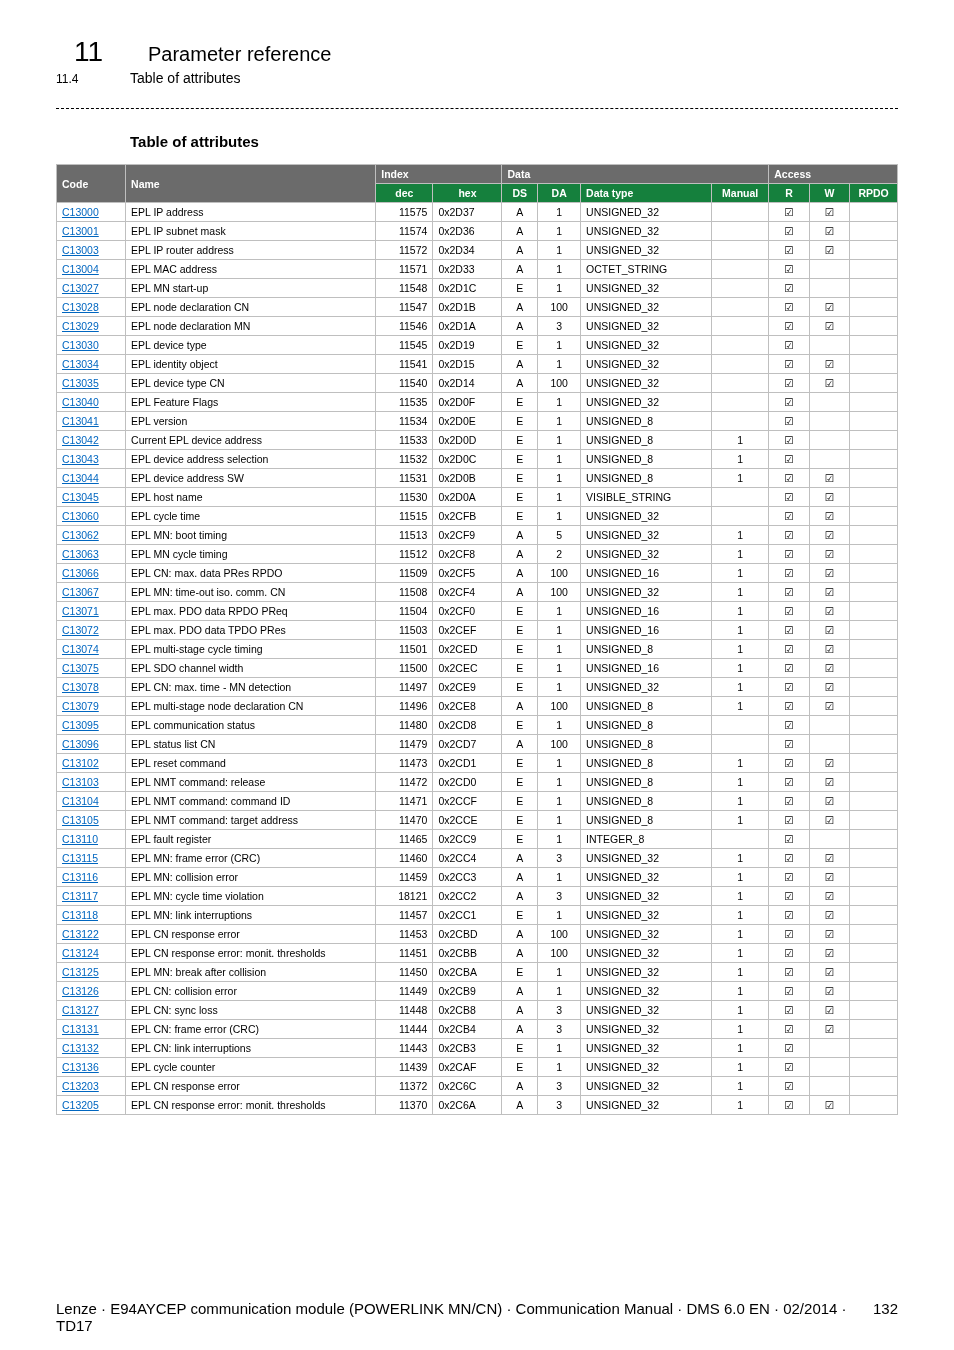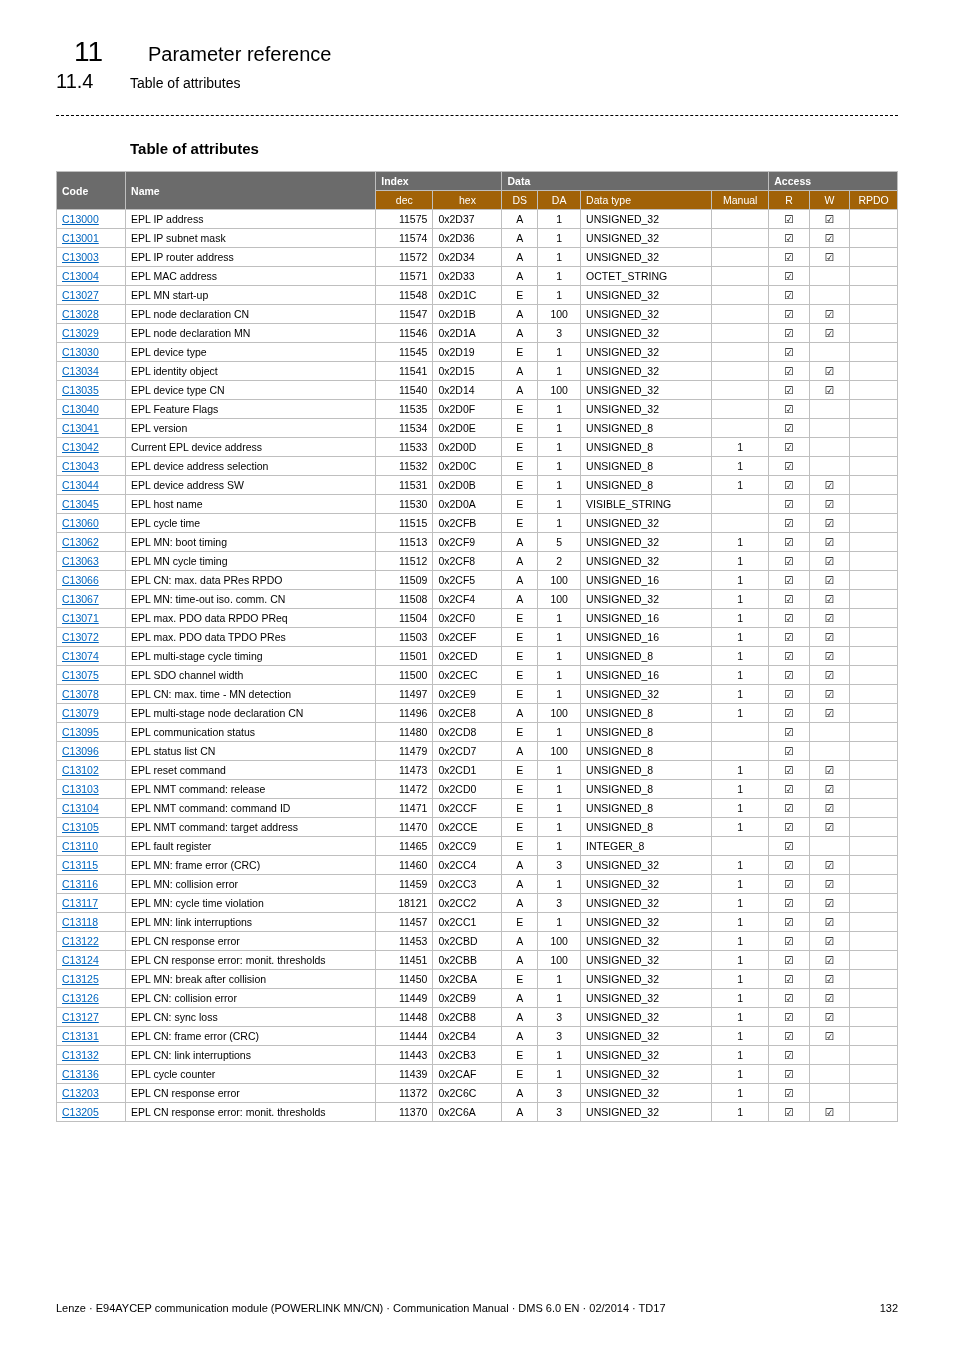--- a/index.html
+++ b/index.html
@@ -20,21 +20,21 @@
     font-size: 28px;
     font-weight: 400;
     width: 74px;
     margin-left: 18px;
   }
   .hdr-title {
     font-size: 20px;
     font-weight: 400;
   }
   .sub-row { display: flex; align-items: baseline; margin-top: 2px; }
-  .sub-num { font-size: 20px; width: 74px; }
+  .sub-num { font-size: 12px; width: 74px; }
   .sub-title { font-size: 14px; }
   .rule-dashed {
     margin: 22px 0 24px 0;
     height: 0;
     border: none;
     border-top: 1.5px dashed #000;
   }
   .section-title {
     font-size: 15px;
     font-weight: 700;
@@ -54,23 +54,23 @@
     overflow: hidden;
   }
   table.attrs thead tr.hrow1 th {
     background: #6b6b6b;
     color: #fff;
     font-weight: 700;
     text-align: left;
     border-color: #bfbfbf;
   }
   table.attrs thead tr.hrow2 th {
-    background: #a16207;
+    background: #15803d;
     color: #fff;
-    font-weight: 400;
+    font-weight: 700;
     text-align: center;
     border-color: #bfbfbf;
   }
   table.attrs thead th.center { text-align: center; }
   table.attrs tbody td { background: #fff; }
 
   col.c-code  { width: 58px; }
   col.c-name  { width: 210px; }
   col.c-dec   { width: 48px; }
   col.c-hex   { width: 58px; }
@@ -81,28 +81,27 @@
   col.c-r     { width: 34px; }
   col.c-w     { width: 34px; }
   col.c-cinh  { width: 40px; }
 
   td.link { color: #0066c0; text-decoration: underline; cursor: pointer; }
   td.num-r { text-align: right; }
   td.center { text-align: center; }
 
   .footer {
     position: absolute;
-    bottom: 36px;
+    bottom: 16px;
     left: 56px;
     right: 56px;
-    font-size: 11px;
+    font-size: 15px;
     display: flex;
     justify-content: space-between;
     color: #000;
-    text-align: right;
   }
 </style>
 </head>
 <body>
 
 <div class="page">
   <div class="hdr-row">
     <div class="hdr-num">11</div>
     <div class="hdr-title">Parameter reference</div>
   </div>

